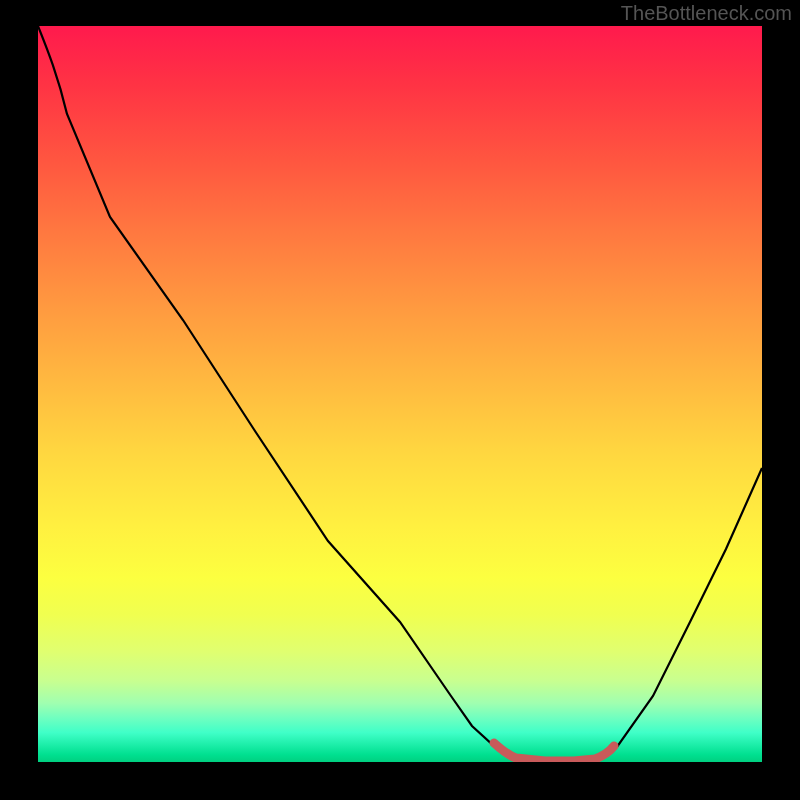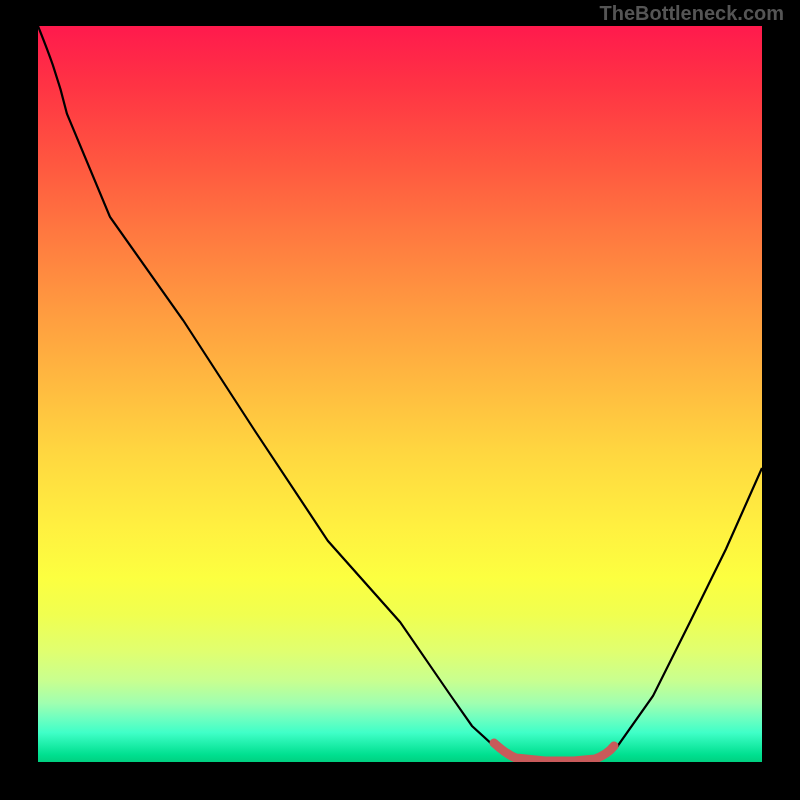--- a/index.html
+++ b/index.html
@@ -7,24 +7,24 @@
     width: 800px;
     height: 800px;
     background: #000;
     font-family: Arial, sans-serif;
     position: relative;
     overflow: hidden;
   }
   .watermark {
     position: absolute;
     top: 2px;
-    right: 16px;
+    right: 8px;
     color: #555;
     font-size: 20px;
-    font-weight: bold;
+    font-weight: normal;
     z-index: 10;
   }
   .plot-area {
     position: absolute;
     left: 38px;
     top: 26px;
     width: 724px;
     height: 736px;
   }
   .gradient-bg {

